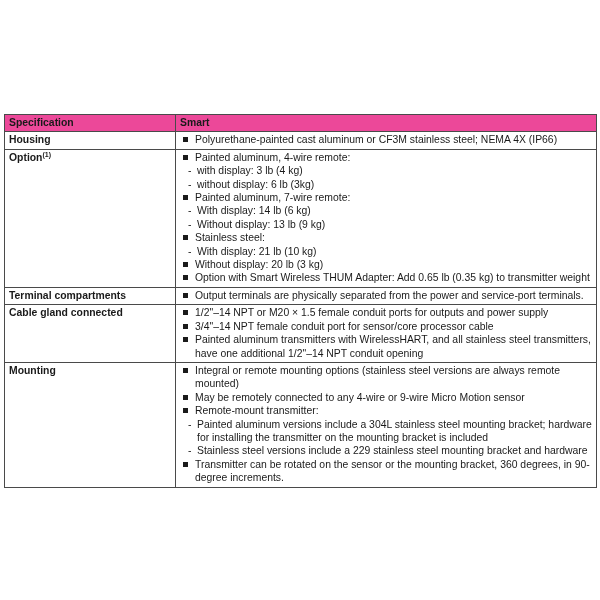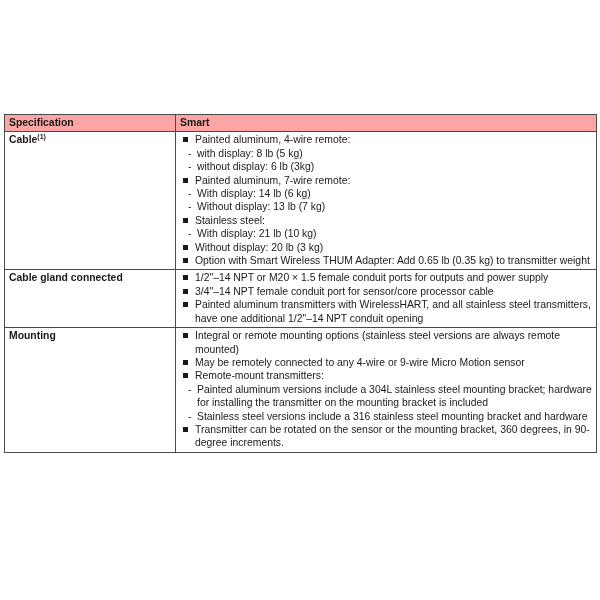--- a/index.html
+++ b/index.html
@@ -6,21 +6,21 @@
     body { width: 600px; height: 600px; position: relative; overflow: hidden;
            font-family: "Liberation Sans", "DejaVu Sans", sans-serif; color: #1a1a1a; }
     table.spec {
       position: absolute; left: 4px; top: 114px; width: 593px;
       border-collapse: collapse; font-size: 10.4px; line-height: 13.4px;
     }
     table.spec th, table.spec td {
       border: 1px solid #4a4a4a; vertical-align: top; text-align: left;
       padding: 1px 4px 2px 4px;
     }
-    table.spec th { background: #fca5a5; font-weight: bold; }
+    table.spec th { background: #ec4899; font-weight: bold; }
     table.spec td.label { font-weight: bold; width: 162px; }
     table.spec th.c1 { width: 162px; }
     .sup { font-size: 7px; vertical-align: super; line-height: 0; }
     ul.b { list-style: none; margin: 0; padding: 0; }
     ul.b > li { position: relative; padding-left: 15px; }
     ul.b > li .bul {
       position: absolute; left: 3px; top: 4px; width: 5px; height: 5px; background: #1a1a1a;
     }
     ul.d { list-style: none; margin: 0; padding: 0; }
     ul.d > li { position: relative; padding-left: 12px; margin-left: -10px; }
@@ -31,70 +31,86 @@
 
 <table class="spec">
   <thead>
     <tr>
       <th class="c1">Specification</th>
       <th>Smart</th>
     </tr>
   </thead>
   <tbody>
 
+    <tr>
+      <td class="label">Housing</td>
+      <td>
+        <ul class="b">
+          <li><span class="bul"></span><span>Polyurethane-painted cast aluminum or CF3M stainless steel; NEMA 4X (IP66)</span></li>
+        </ul>
+      </td>
+    </tr>
 
     <tr>
-      <td class="label"><span>Cable</span><span class="sup">(1)</span></td>
+      <td class="label"><span>Option</span><span class="sup">(1)</span></td>
       <td>
         <ul class="b">
           <li><span class="bul"></span><span>Painted aluminum, 4-wire remote:</span>
             <ul class="d">
-              <li><span class="dash">-</span><span>with display: 8 lb (5 kg)</span></li>
+              <li><span class="dash">-</span><span>with display: 3 lb (4 kg)</span></li>
               <li><span class="dash">-</span><span>without display: 6 lb (3kg)</span></li>
             </ul>
           </li>
           <li><span class="bul"></span><span>Painted aluminum, 7-wire remote:</span>
             <ul class="d">
               <li><span class="dash">-</span><span>With display: 14 lb (6 kg)</span></li>
-              <li><span class="dash">-</span><span>Without display: 13 lb (7 kg)</span></li>
+              <li><span class="dash">-</span><span>Without display: 13 lb (9 kg)</span></li>
             </ul>
           </li>
           <li><span class="bul"></span><span>Stainless steel:</span>
             <ul class="d">
               <li><span class="dash">-</span><span>With display: 21 lb (10 kg)</span></li>
             </ul>
           </li>
           <li><span class="bul"></span><span>Without display: 20 lb (3 kg)</span></li>
           <li><span class="bul"></span><span>Option with Smart Wireless THUM Adapter: Add 0.65 lb (0.35 kg) to transmitter weight</span></li>
         </ul>
       </td>
     </tr>
 
+    <tr>
+      <td class="label">Terminal compartments</td>
+      <td>
+        <ul class="b">
+          <li><span class="bul"></span><span>Output terminals are physically separated from the power and service-port terminals.</span></li>
+        </ul>
+      </td>
+    </tr>
 
     <tr>
       <td class="label">Cable gland connected</td>
       <td>
         <ul class="b">
           <li><span class="bul"></span><span>1/2"–14 NPT or M20 × 1.5 female conduit ports for outputs and power supply</span></li>
           <li><span class="bul"></span><span>3/4"–14 NPT female conduit port for sensor/core processor cable</span></li>
           <li><span class="bul"></span><span>Painted aluminum transmitters with WirelessHART, and all stainless steel transmitters, have one additional 1/2"–14 NPT conduit opening</span></li>
         </ul>
       </td>
     </tr>
 
     <tr>
       <td class="label">Mounting</td>
       <td>
         <ul class="b">
           <li><span class="bul"></span><span>Integral or remote mounting options (stainless steel versions are always remote mounted)</span></li>
           <li><span class="bul"></span><span>May be remotely connected to any 4-wire or 9-wire Micro Motion sensor</span></li>
-          <li><span class="bul"></span><span>Remote-mount transmitters:</span>
+          <li><span class="bul"></span><span>Remote-mount transmitter:</span>
             <ul class="d">
               <li><span class="dash">-</span><span>Painted aluminum versions include a 304L stainless steel mounting bracket; hardware for installing the transmitter on the mounting bracket is included</span></li>
-              <li><span class="dash">-</span><span>Stainless steel versions include a 316 stainless steel mounting bracket and hardware</span></li>
+              <li><span class="dash">-</span><span>Stainless steel versions include a 229 stainless steel mounting bracket and hardware</span></li>
             </ul>
           </li>
           <li><span class="bul"></span><span>Transmitter can be rotated on the sensor or the mounting bracket, 360 degrees, in 90-degree increments.</span></li>
         </ul>
       </td>
     </tr>
   </tbody>
 </table>
 
 </body></html>

